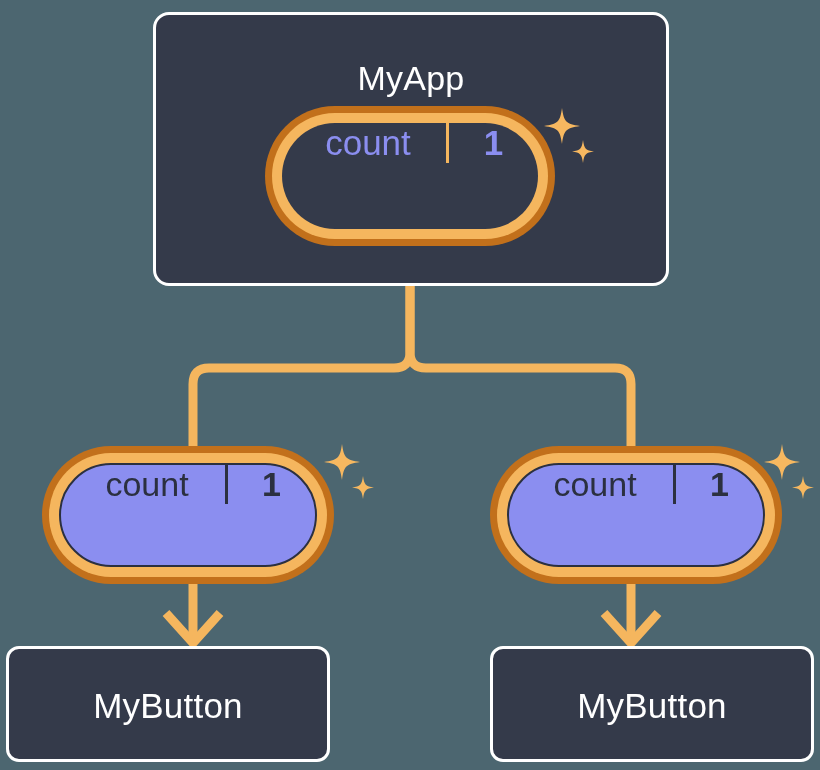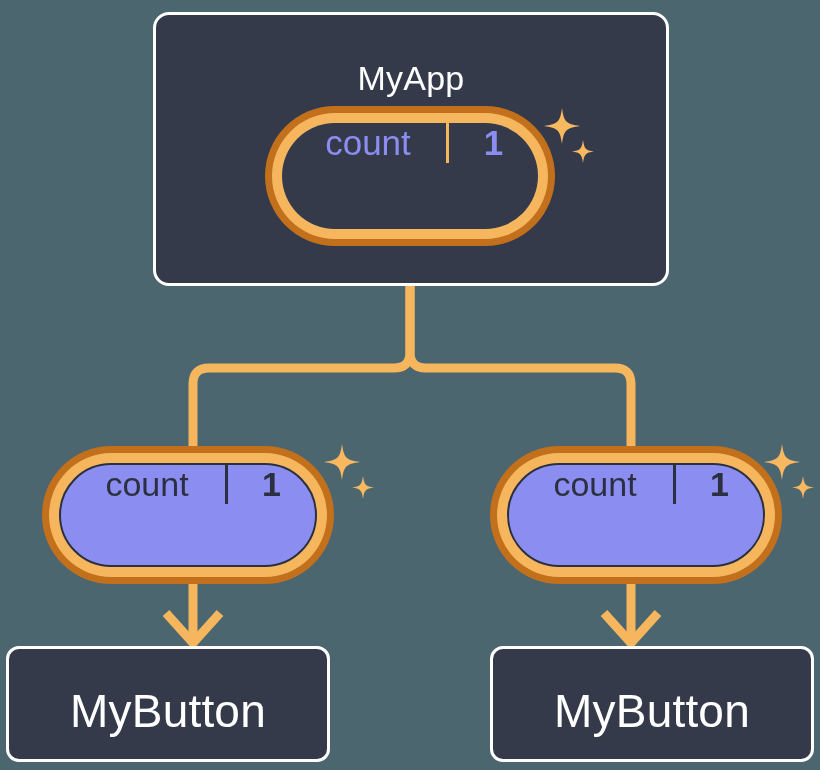--- a/index.html
+++ b/index.html
@@ -67,21 +67,21 @@
     top: 646px;
     border-radius: 13px;
   }
   #card-mybutton-left  { left: 6px; }
   #card-mybutton-right { left: 490px; }
   .card-mybutton .card-title {
     position: absolute;
     left: 0;
     right: 0;
     top: 39px;
-    font-size: 46px;
+    font-size: 35px;
   }
   
   .pill-outer {
     position: absolute;
     box-sizing: border-box;
     border-radius: 999px;
     background: #c2701b;
     padding: 7px;
   }
   .pill-inner-ring {

